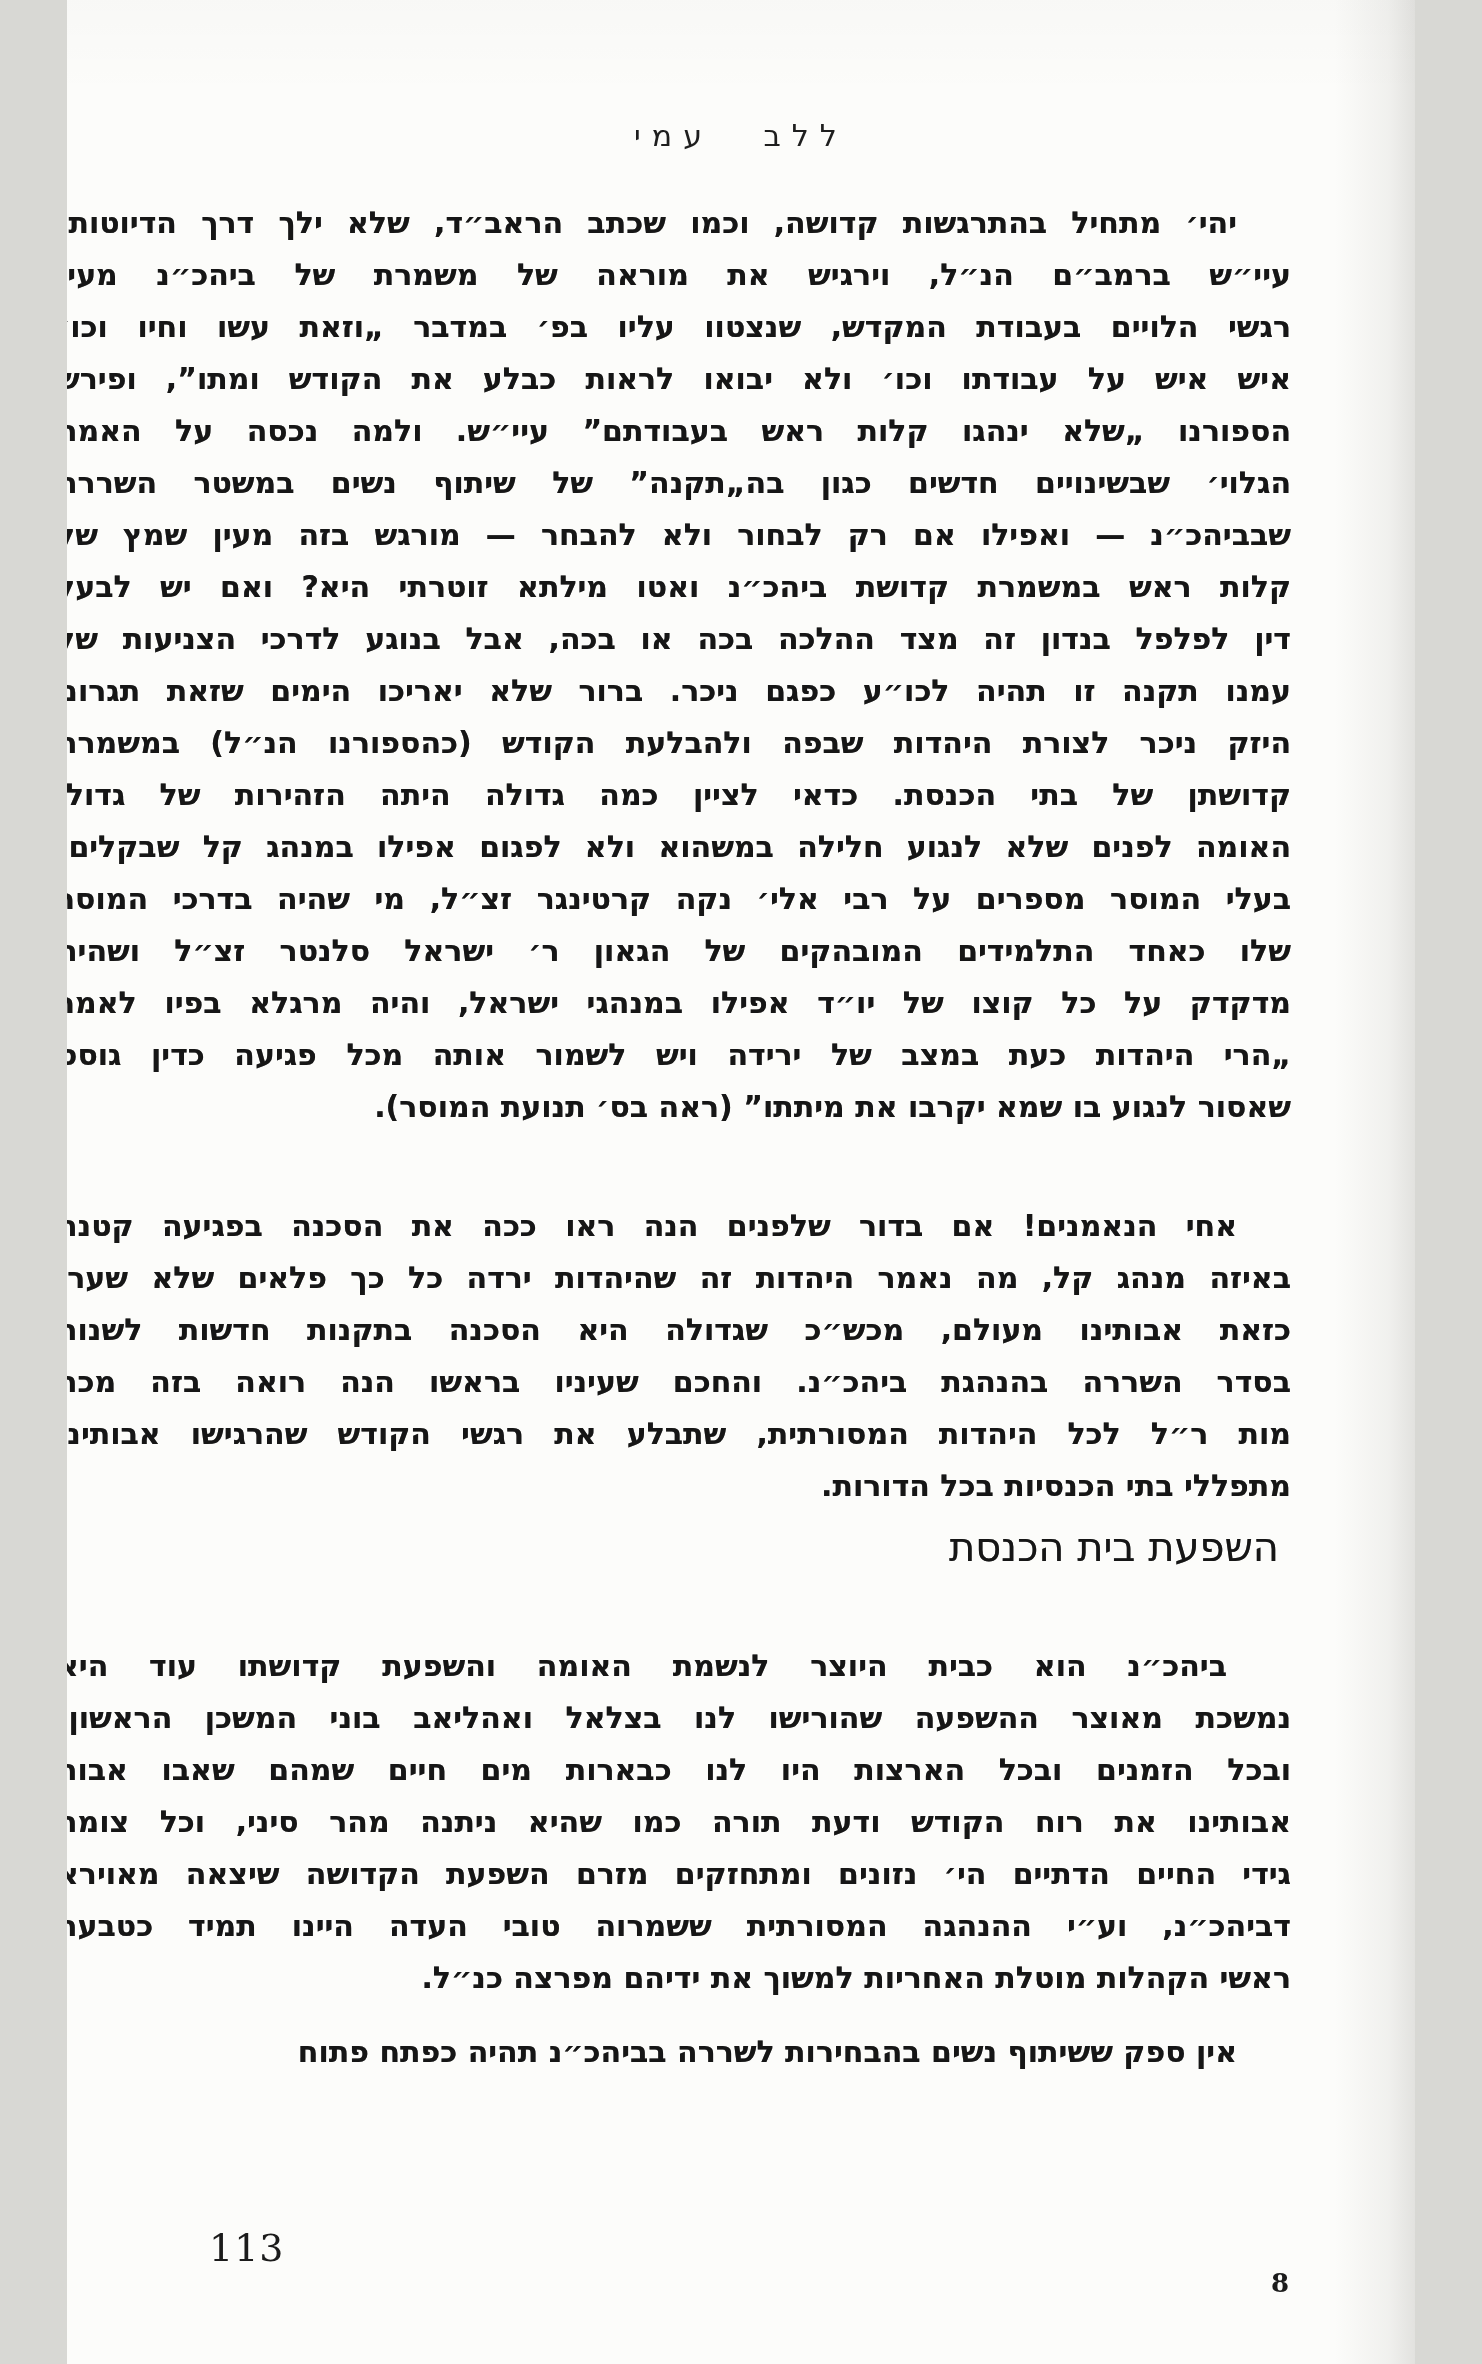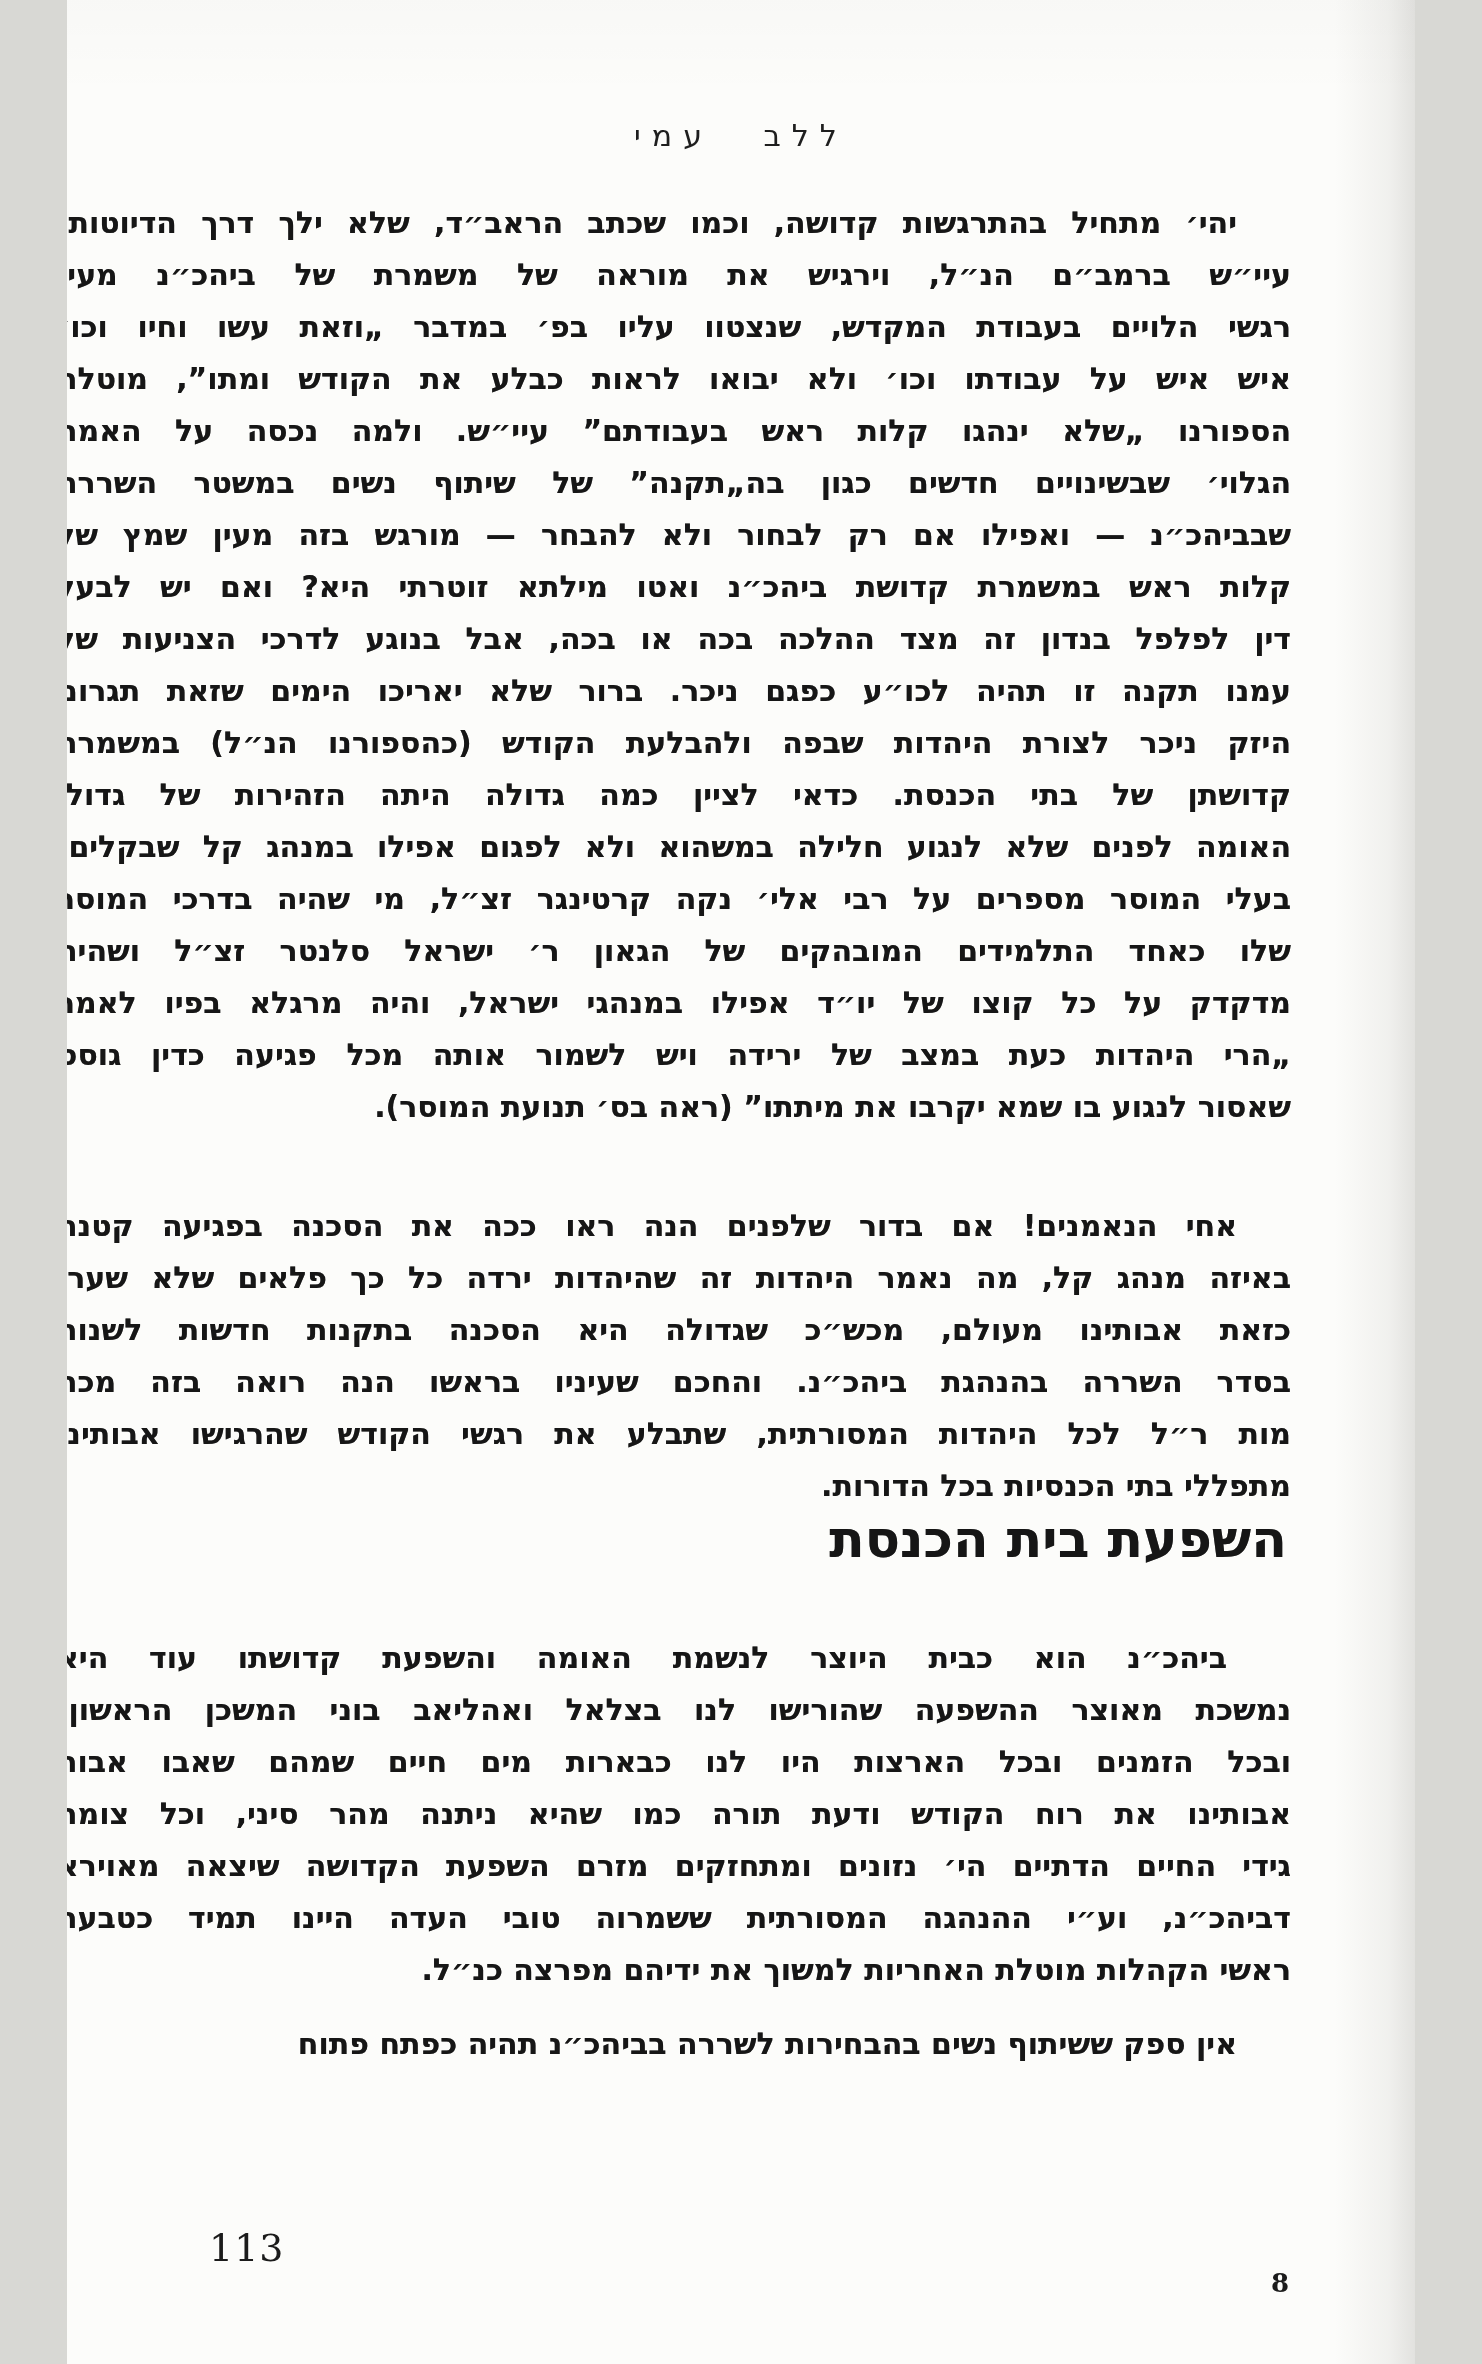--- a/index.html
+++ b/index.html
@@ -56,24 +56,24 @@
   .para.indent .line:first-child { padding-right: 54px; }
   .para.indent-wide .line:first-child { padding-right: 64px; }
 
   .sec-0 { margin-top: 0; }
   .sec-1 { margin-top: 67px; }
   .sec-2 { margin-top: 71px; }
   .sec-3 { margin-top: 70px; }
   .sec-4 { margin-top: 22px; }
 
   .section-heading {
-    margin: 4px;
-    font-size: 52px;
+    margin: 12px;
+    font-size: 40px;
     line-height: 46px;
-    font-weight: 700;
+    font-weight: 400;
     text-align: right;
     text-shadow: 0 0 0.6px rgba(10,10,10,0.6);
   }
 
   .page-number {
     position: absolute;
     top: 2226px;
     left: 142px;
     font-family: "DejaVu Serif", serif;
     font-size: 38px;
@@ -105,21 +105,21 @@
 <body>
 
 <div class="page" style="--ink: #161616; background-color: rgb(252, 252, 250);">
   <div class="running-header">ללב עמי</div>
 
   <div class="text-block" id="content-root">
       <div class="para sec-0 indent">
         <div class="line">יהי׳ מתחיל בהתרגשות קדושה, וכמו שכתב הראב״ד, שלא ילך דרך הדיוטות,</div>
         <div class="line">עיי״ש ברמב״ם הנ״ל, וירגיש את מוראה של משמרת של ביהכ״נ מעין</div>
         <div class="line">רגשי הלויים בעבודת המקדש, שנצטוו עליו בפ׳ במדבר „וזאת עשו וחיו וכו׳</div>
-        <div class="line">איש איש על עבודתו וכו׳ ולא יבואו לראות כבלע את הקודש ומתו”, מוטלת</div>
+        <div class="line">איש איש על עבודתו וכו׳ ולא יבואו לראות כבלע את הקודש ומתו”, ופירש</div>
         <div class="line">הספורנו „שלא ינהגו קלות ראש בעבודתם” עיי״ש. ולמה נכסה על האמת</div>
         <div class="line">הגלוי׳ שבשינויים חדשים כגון בה„תקנה” של שיתוף נשים במשטר השררה</div>
         <div class="line">שבביהכ״נ — ואפילו אם רק לבחור ולא להבחר — מורגש בזה מעין שמץ של</div>
         <div class="line">קלות ראש במשמרת קדושת ביהכ״נ ואטו מילתא זוטרתי היא? ואם יש לבעל</div>
         <div class="line">דין לפלפל בנדון זה מצד ההלכה בכה או בכה, אבל בנוגע לדרכי הצניעות של</div>
         <div class="line">עמנו תקנה זו תהיה לכו״ע כפגם ניכר. ברור שלא יאריכו הימים שזאת תגרום</div>
         <div class="line">היזק ניכר לצורת היהדות שבפה ולהבלעת הקודש (כהספורנו הנ״ל) במשמרת</div>
         <div class="line">קדושתן של בתי הכנסת. כדאי לציין כמה גדולה היתה הזהירות של גדולי</div>
         <div class="line">האומה לפנים שלא לנגוע חלילה במשהוא ולא לפגום אפילו במנהג קל שבקלים.</div>
         <div class="line">בעלי המוסר מספרים על רבי אלי׳ נקה קרטינגר זצ״ל, מי שהיה בדרכי המוסר</div>

